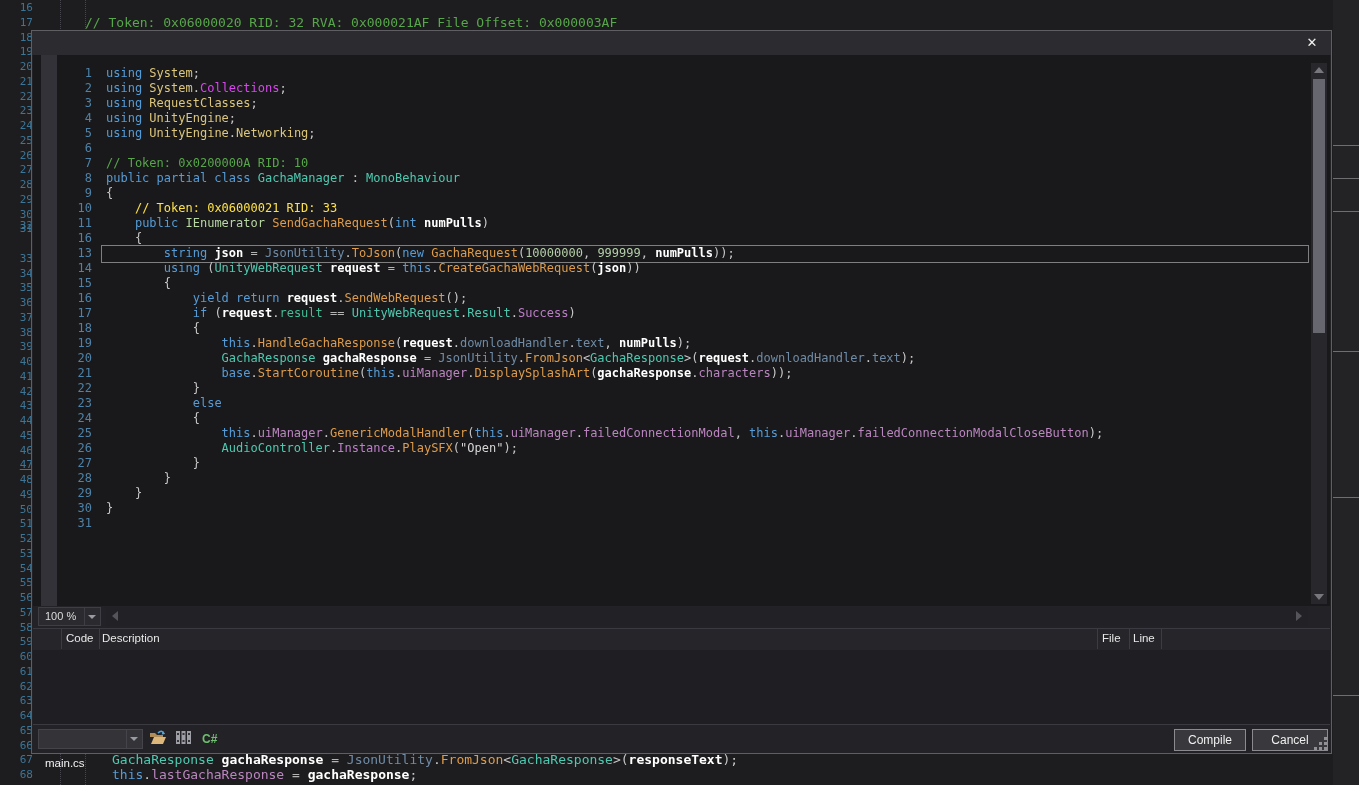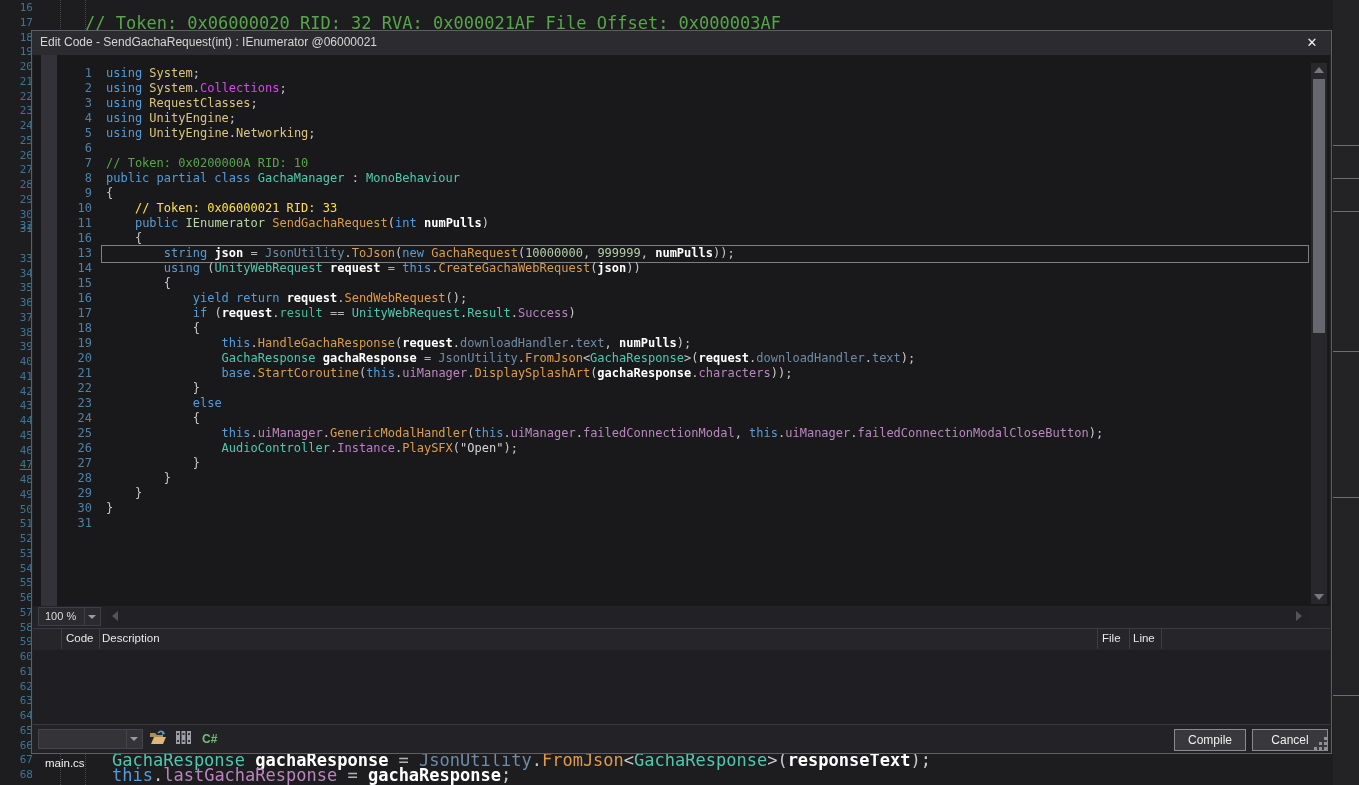--- a/index.html
+++ b/index.html
@@ -4,21 +4,21 @@
 <style>
   html,body{margin:0;padding:0;background:#1d1d1f;}
   body{width:1359px;height:785px;overflow:hidden;position:relative;
        font-family:"Liberation Sans",sans-serif;-webkit-font-smoothing:antialiased;}
   .abs{position:absolute;}
   .mono{font-family:"DejaVu Sans Mono",monospace;}
   
   #bg-editor{left:0;top:0;width:1359px;height:785px;background:#1d1d1f;}
   .bg-guide{width:0;border-left:1px dotted #46464c;top:0;height:785px;}
   .bg-num{color:#3d7596;font-size:11px;line-height:14.75px;width:30px;text-align:right;}
-  .bg-codeline{white-space:pre;font-size:17px;line-height:14.75px;}
+  .bg-codeline{white-space:pre;font-size:13px;line-height:14.75px;}
   .rstrip-line{left:1333px;width:26px;height:1px;background:#6e6e72;}
   
   #dialog{left:31px;top:30px;width:1301px;height:724px;background:#232327;
           border:1px solid #5e5e63;box-sizing:border-box;}
   #titlebar{left:0;top:0;right:0;height:24px;background:#2c2c30;}
   #dlg-title{left:8px;top:4px;font-size:12px;color:#d6d6d6;}
   #close-btn{right:8px;top:2px;width:22px;height:20px;color:#f1f1f1;font-size:13px;
              text-align:center;line-height:20px;cursor:pointer;}
   #editor{left:1px;top:24px;width:1297px;height:551px;background:#19191b;overflow:hidden;}
   #glyph-margin{left:8px;top:0;width:16px;height:551px;background:#323238;}
@@ -139,21 +139,20 @@
       <div class="abs rstrip-line" style="top: 211px;"></div>
       <div class="abs rstrip-line" style="top: 351px;"></div>
       <div class="abs rstrip-line" style="top: 497px;"></div>
       <div class="abs rstrip-line" style="top: 695px;"></div>
     </div>
 </div>
 
 <div id="dialog" class="abs">
 
   <div id="titlebar" class="abs">
-    <div id="dlg-title" class="abs">Edit Code - SendGachaRequest(int) : IEnumerator @06000021</div>
     <div id="close-btn" class="abs">
       <span>✕</span>
     </div>
   </div>
 
   <div id="editor" class="abs">
     <div id="glyph-margin" class="abs"></div>
     <div id="cur-line" class="abs"></div>
     <div id="ed-gutter">
         <div class="abs ed-num mono" style="top: 11px;">1</div>

